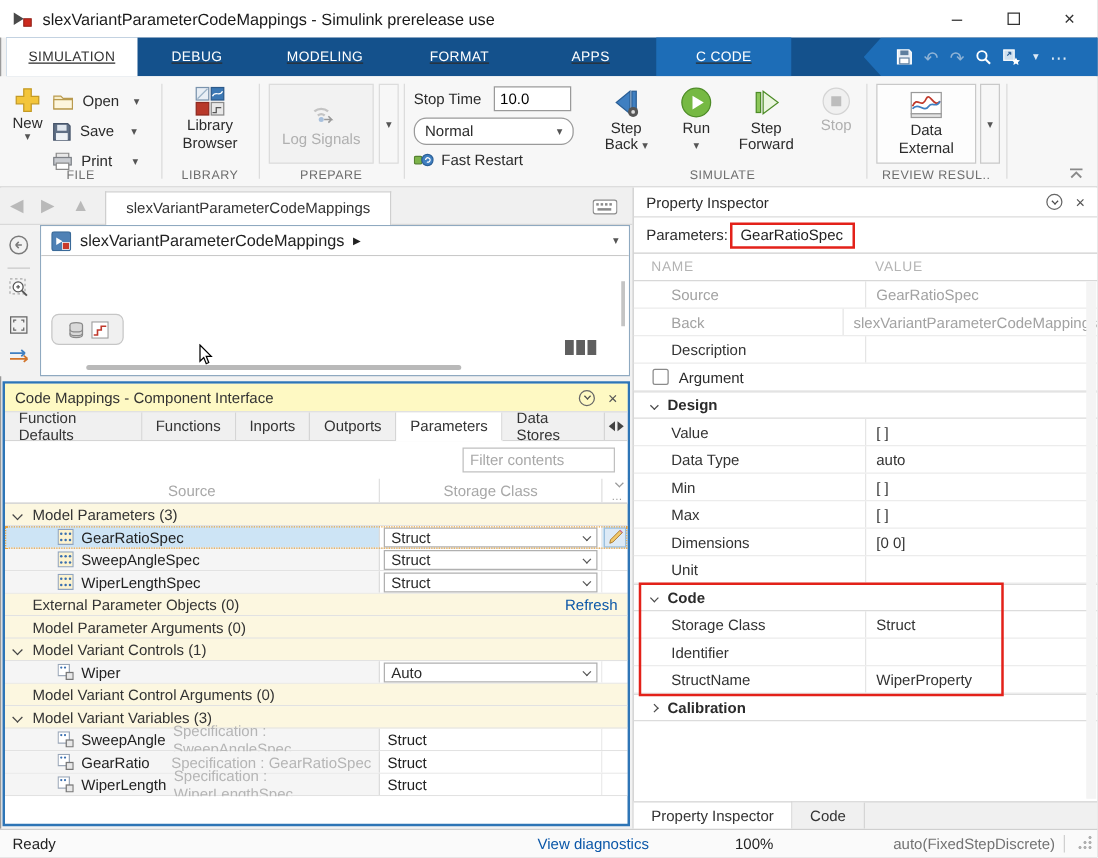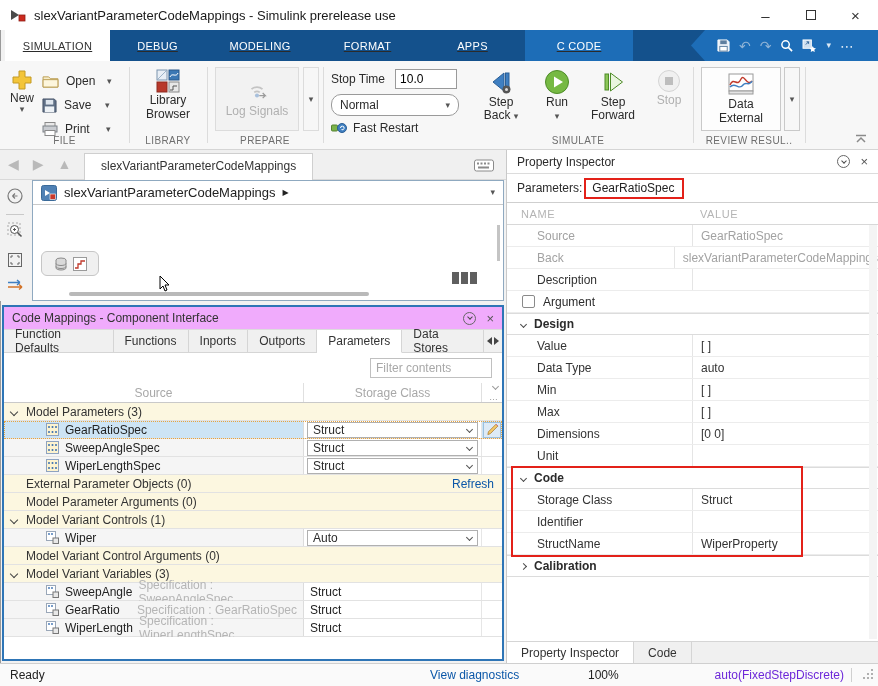--- a/index.html
+++ b/index.html
@@ -78,21 +78,21 @@
   .pillbtns { position:absolute; left:8px; top:46px; width:58px; height:25px; border:1px solid #c6c6c6; border-radius:6px;
               background:#f0f0f0; display:flex; align-items:center; justify-content:center; gap:5px; }
   .hscroll { position:absolute; left:36px; bottom:4px; width:300px; height:4px; background:#b9b9b9; border-radius:2px; }
   .vscroll { position:absolute; right:3px; top:20px; width:3px; height:36px; background:#c4c4c4; }
   .badge-squares { position:absolute; right:26px; bottom:16px; display:flex; gap:2px; }
   .badge-squares i { width:7px; height:12px; background:#5f5f5f; }
   .cursor { position:absolute; left:126px; top:70px; }
 
   
   .cm { position:absolute; left:2px; top:305px; width:502px; height:356px; border:2px solid #2e75b6; background:#fff; }
-  .cm-header { height:22px; display:flex; align-items:center; padding:0 8px; background:#f0abfc; }
+  .cm-header { height:22px; display:flex; align-items:center; padding:0 8px; background:#fef9c3; }
   .cm-title { font-size:12px; color:#333; }
   .panel-icons { margin-left:auto; display:flex; align-items:center; gap:10px; }
   .circ-caret { width:13px; height:13px; border:1px solid #666; border-radius:50%; display:flex; align-items:center; justify-content:center; }
   .circ-caret .cv { width:4px; height:4px; margin-top:-2px; }
   .xicon { font-size:13px; color:#555; line-height:1; }
   .cm-tabs { height:24px; background:#f0f0f0; border-top:1px solid #dcdcdc; border-bottom:1px solid #d5d5d5; display:flex; align-items:stretch; }
   .cm-tab { padding:0 11px; display:flex; align-items:center; border-right:1px solid #d5d5d5; font-size:12px; color:#333; background:#f0f0f0; }
   .cm-tab.active { background:#fff; border-bottom:1px solid #fff; margin-bottom:-1px; }
   .tab-scrolls { margin-left:auto; display:flex; align-items:center; gap:2px; padding:0 3px; }
   .tri { width:0; height:0; border-top:4px solid transparent; border-bottom:4px solid transparent; }
@@ -151,21 +151,21 @@
   .pi-tabs { position:absolute; left:0; right:0; bottom:0; height:22px; background:#f0f0f0; border-top:1px solid #d5d5d5; display:flex; }
   .pi-tab { padding:0 14px; display:flex; align-items:center; border-right:1px solid #d5d5d5; background:#f0f0f0; color:#333; }
   .pi-tab.active { background:#fff; margin-top:-1px; border-top:1px solid #d5d5d5; }
 
   
   .statusbar { position:absolute; left:0; top:663px; width:878px; height:23px; background:#fafafa; border-top:1px solid #cfcfcf; }
   .statusbar span { position:absolute; top:4px; }
   .st-ready { left:10px; color:#222; }
   .st-diag { left:430px; color:#0b57a8; }
   .st-zoom { left:588px; color:#222; }
-  .st-solver { right:34px; color:#6d28d9; }
+  .st-solver { right:34px; color:#737373; }
   .st-div { position:absolute; right:26px; top:4px; width:1px; height:14px; background:#d0d0d0; }
   .grip { position:absolute; right:4px; bottom:3px; width:12px; height:12px;
           background:radial-gradient(circle at 2px 10px,#b0b0b0 1px,transparent 1.5px),
                      radial-gradient(circle at 6px 6px,#b0b0b0 1px,transparent 1.5px),
                      radial-gradient(circle at 10px 2px,#b0b0b0 1px,transparent 1.5px),
                      radial-gradient(circle at 6px 10px,#b0b0b0 1px,transparent 1.5px),
                      radial-gradient(circle at 10px 6px,#b0b0b0 1px,transparent 1.5px),
                      radial-gradient(circle at 10px 10px,#b0b0b0 1px,transparent 1.5px); }
   svg { display:block; }
 </style>

